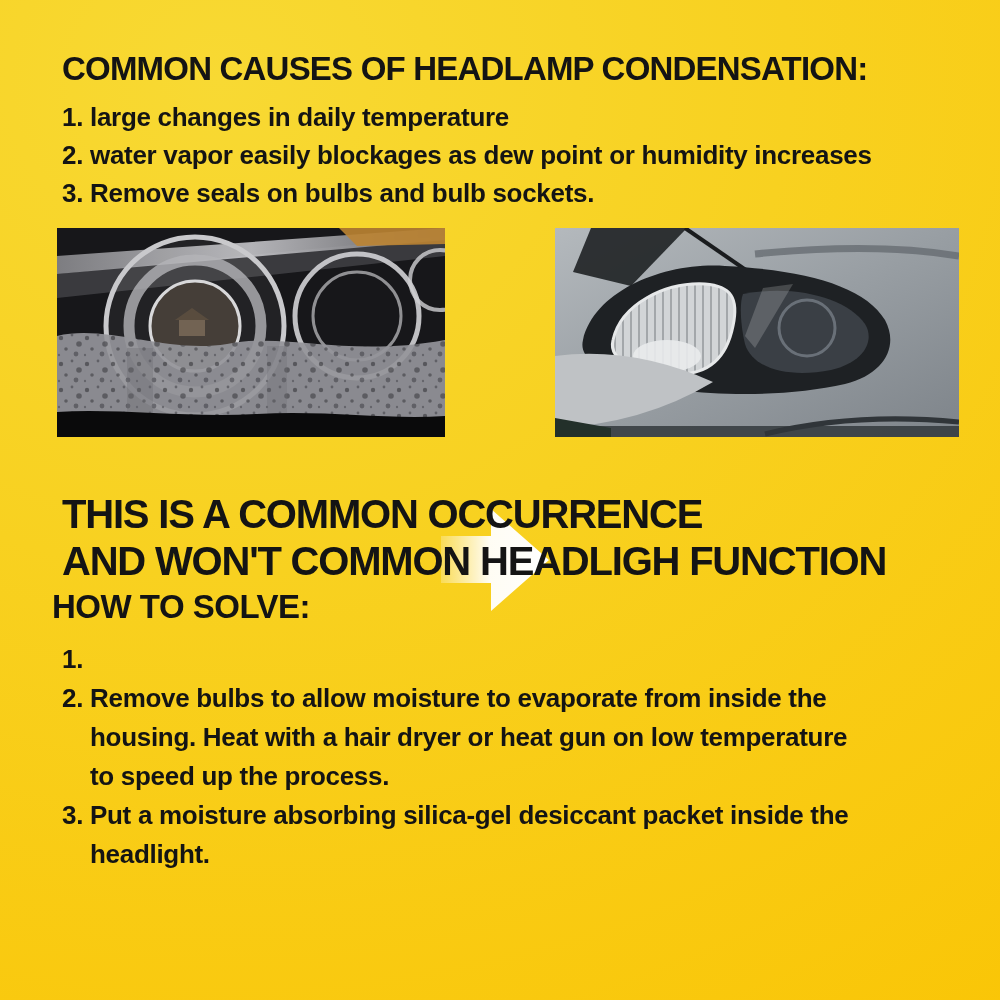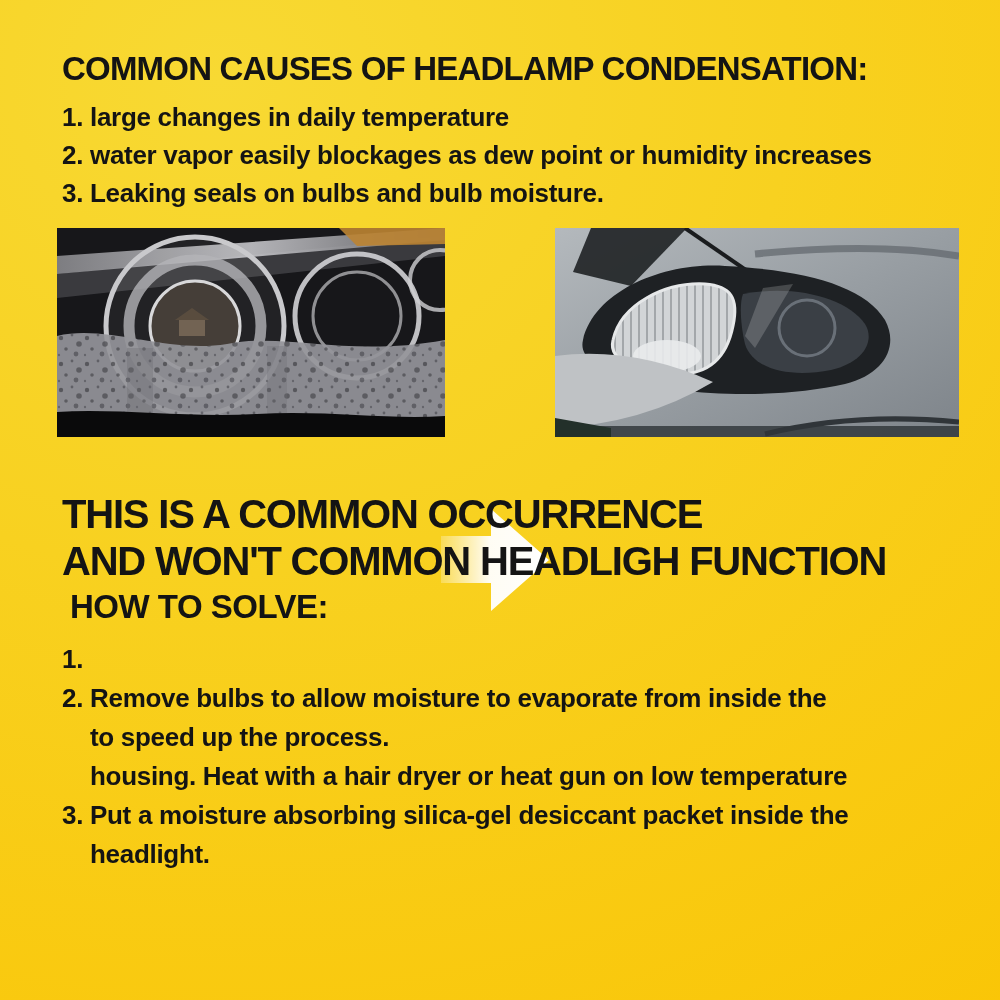--- a/index.html
+++ b/index.html
@@ -27,21 +27,21 @@
   .photo-before{left:57px;width:388px;}
   .photo-after{left:555px;width:404px;}
   .arrow{position:absolute;left:441px;top:275px;width:108px;height:114px;}
   .arrow svg{display:block;width:100%;height:100%;}
   .statement{
     position:absolute;left:62px;top:491px;
     font-size:40px;font-weight:700;letter-spacing:-1.2px;line-height:47px;
     white-space:nowrap;
   }
   .solve-title{
-    position:absolute;left:70px;top:588px;
+    position:absolute;left:52px;top:588px;
     font-size:33px;font-weight:700;letter-spacing:-0.5px;
   }
   .solve-list{position:absolute;left:62px;top:640px;width:900px;}
   .solve-row{display:flex;font-size:26px;font-weight:700;line-height:39px;letter-spacing:-0.3px;}
 </style>
 </head>
 <body>
 
 <div class="poster">
 
@@ -51,21 +51,21 @@
     <div class="cause-row">
       <span class="num">1.</span>
       <span>large changes in daily temperature</span>
     </div>
     <div class="cause-row">
       <span class="num">2.</span>
       <span>water vapor easily blockages as dew point or humidity increases</span>
     </div>
     <div class="cause-row">
       <span class="num">3.</span>
-      <span>Leaking seals on bulbs and bulb moisture.</span>
+      <span>Remove seals on bulbs and bulb sockets.</span>
     </div>
   </div>
 
   <div class="photos">
 
     <div class="photo photo-before">
       <svg viewBox="0 0 388 209" preserveAspectRatio="none">
         <defs>
           <pattern id="drops" width="26" height="26" patternUnits="userSpaceOnUse">
             <circle cx="4" cy="6" r="2.2" fill="rgba(45,45,50,0.55)"></circle>
@@ -156,22 +156,22 @@
   <div class="solve-list">
     <div class="solve-row">
       <span class="num">1.</span>
       <span>
       </span>
     </div>
     <div class="solve-row">
       <span class="num">2.</span>
       <span>
         <div>Remove bulbs to allow moisture to evaporate from inside the</div>
+        <div>housing. Heat with a hair dryer or heat gun on low temperature</div>
         <div>to speed up the process.</div>
-        <div>housing. Heat with a hair dryer or heat gun on low temperature</div>
       </span>
     </div>
     <div class="solve-row">
       <span class="num">3.</span>
       <span>
         <div>Put a moisture absorbing silica-gel desiccant packet inside the</div>
         <div>headlight.</div>
       </span>
     </div>
   </div>

